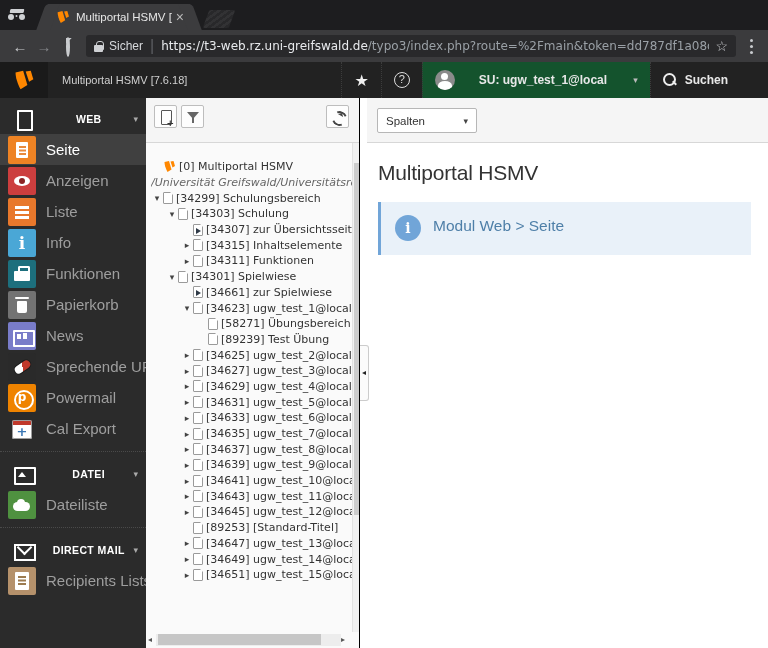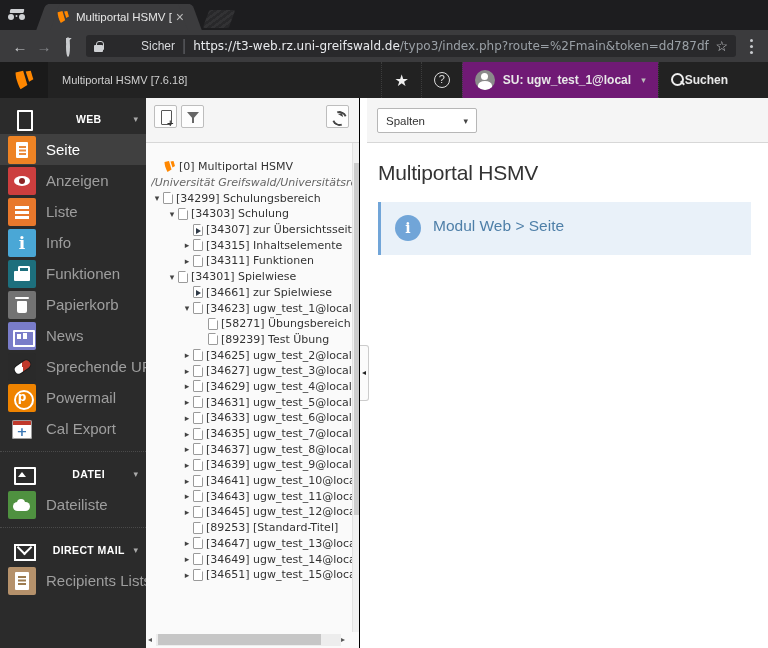--- a/index.html
+++ b/index.html
@@ -23,44 +23,44 @@
 
   .addrbar { height:32px; background:#3b3b3d; display:flex; align-items:center; padding:0 8px; flex:none; }
   .nav-ico { width:24px; text-align:center; font-size:15px; color:#c9cbce; flex:none; }
   .nav-ico.fwd { color:#84868a; }
   .reload-glyph { position:relative; width:13px; height:13px; margin:0 auto; border:2px solid #c9cbce; border-radius:50%; border-top-color:transparent; }
   .reload-glyph::after { content:""; position:absolute; top:-4px; right:-2px; border:4px solid transparent; border-right-color:#c9cbce; transform:rotate(45deg); }
   .urlfield { flex:1; height:22px; margin:0 6px; background:#29292b; border-radius:3px; display:flex; align-items:center; padding:0 8px; min-width:0; }
   .lock-glyph { position:relative; width:9px; height:11px; margin-right:6px; flex:none; }
   .lock-glyph::before { content:""; position:absolute; left:1.5px; top:0; width:6px; height:7px; border:1.5px solid #cfd1d4; border-radius:3px 3px 0 0; }
   .lock-glyph::after { content:""; position:absolute; left:0; top:4px; width:9px; height:7px; background:#cfd1d4; border-radius:1px; }
-  .url-secure { color:#d7d9dc; font-size:12px; margin-right:7px; flex:none;margin-left:32px; }
+  .url-secure { color:#d7d9dc; font-size:12px; margin-right:7px; flex:none; }
   .url-sep { color:#5d5f63; margin-right:7px; flex:none; }
   .url-text { font-size:12px; font-family:"DejaVu Sans", sans-serif; white-space:nowrap; overflow:hidden; flex:1; min-width:0; }
   .url-host { color:#e8eaed; }
   .url-path { color:#9aa0a6; }
   .url-star { color:#c9cbce; font-size:14px; margin-left:6px; flex:none; }
   .menu-dots { width:18px; display:flex; justify-content:center; flex:none; }
   .menu-dots i { width:3px; height:3px; border-radius:50%; background:#c9cbce; box-shadow:0 6px 0 #c9cbce, 0 12px 0 #c9cbce; margin-top:-7px; }
 
   
   .t3bar { height:36px; background:#222; display:flex; align-items:stretch; flex:none; }
   .t3logo { width:48px; background:#1a1a1a; display:flex; align-items:center; justify-content:center; flex:none; }
   .t3title { color:#d0d0d0; font-size:11px; display:flex; align-items:center; padding-left:14px; flex:1; }
   .t3right { display:flex; align-items:stretch; }
   .t3item { display:flex; align-items:center; padding:0 12px; border-left:1px dotted #3c3c3c; color:#ddd; }
   .t3item.star { font-size:16px; color:#f0f0f0; }
   .help-glyph { width:16px; height:16px; border:1.5px solid #ddd; border-radius:50%; font-size:11px; line-height:13px; text-align:center; color:#ddd; }
-  .t3item.user { background:#701a75; gap:8px; }
+  .t3item.user { background:#14532d; gap:24px; }
   .avatar { width:20px; height:20px; border-radius:50%; background:#8b8b8b; position:relative; overflow:hidden; flex:none; }
   .avatar::before { content:""; position:absolute; left:6.5px; top:3px; width:7px; height:7px; border-radius:50%; background:#fff; }
   .avatar::after { content:""; position:absolute; left:3px; top:11px; width:14px; height:9px; border-radius:50% 50% 0 0; background:#fff; }
   .user-label { color:#e8e8e8; font-size:12px; font-weight:bold; white-space:nowrap; }
   .dd-caret { color:#bbb; font-size:9px; margin-left:2px; }
-  .t3item.search { padding-right:40px; }
+  .t3item.search { gap:8px; padding-right:40px; }
   .mag-glyph { position:relative; width:14px; height:14px; flex:none; }
   .mag-glyph::before { content:""; position:absolute; left:0; top:0; width:9px; height:9px; border:2px solid #eee; border-radius:50%; }
   .mag-glyph::after { content:""; position:absolute; left:9px; top:9px; width:5px; height:2px; background:#eee; transform:rotate(45deg); }
   .search-label { color:#e8e8e8; font-size:12px; font-weight:bold; }
 
   
   .mainrow { flex:1; display:flex; min-height:0; }
 
   
   .sidebar { width:146px; background:#2b2b2b; flex:none; overflow:hidden; padding-top:6px;text-align:center; }

